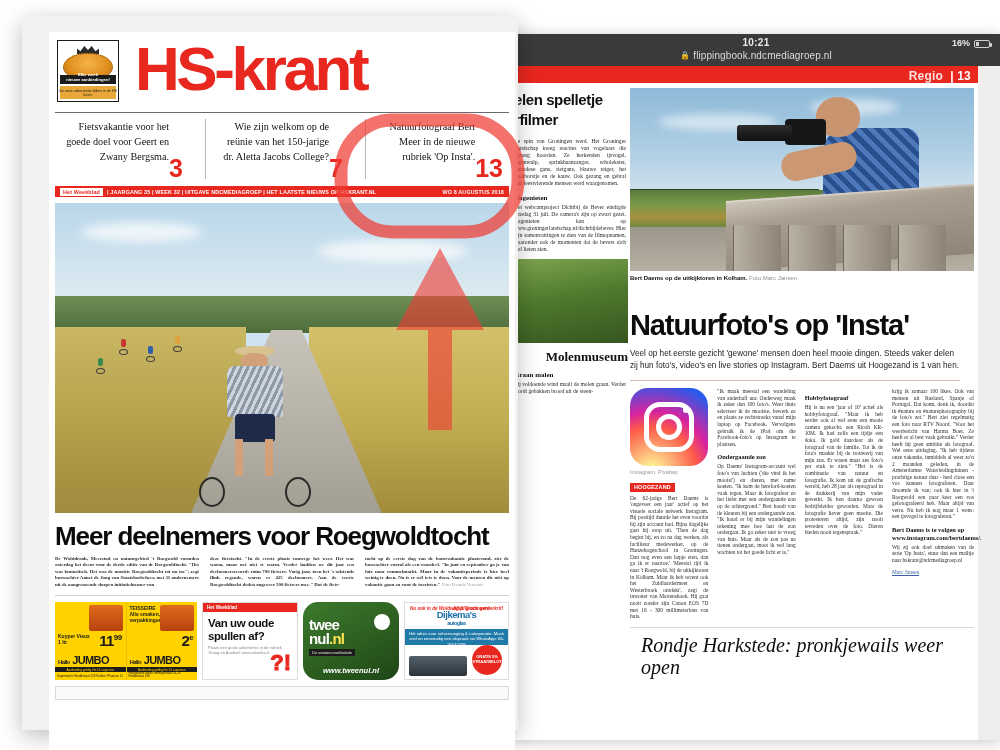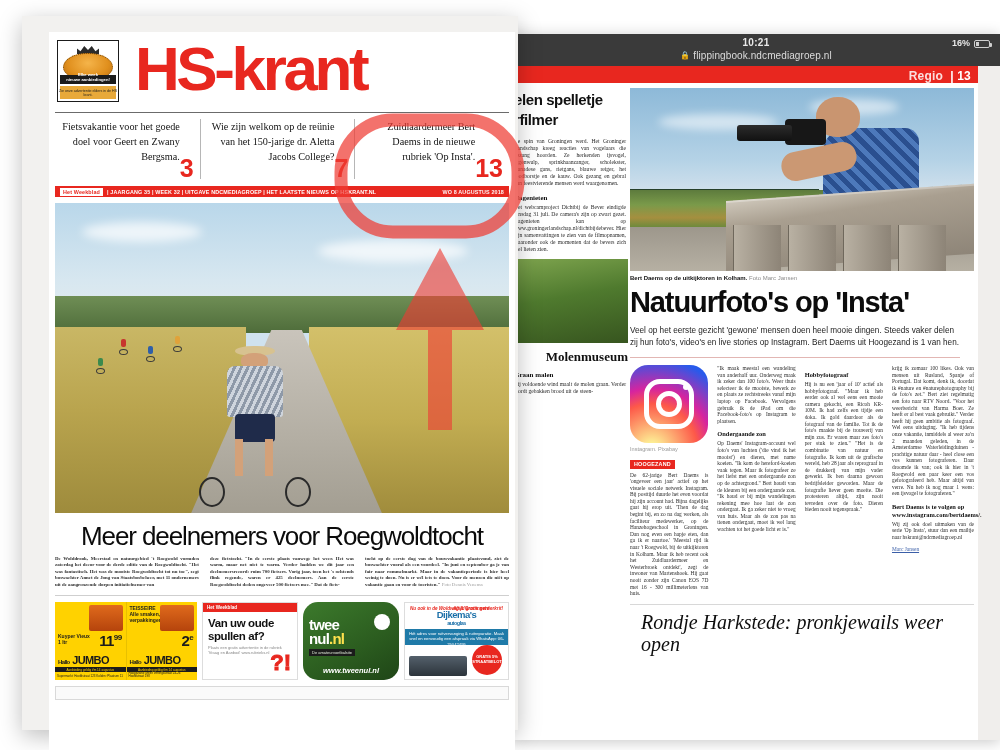--- a/index.html
+++ b/index.html
@@ -115,21 +115,21 @@
     background:linear-gradient(180deg,#2c2c2c,#111); border-radius:3px; }
   .r-caption {
     font-family:"Liberation Sans", sans-serif; font-size:6px; line-height:9px;
     padding:3px 0 0 0; color:#111; font-weight:bold;
   }
   .r-caption span.credit{ font-weight:normal; color:#8d8d8d; }
 
   .r-headline {
     font-family:"Liberation Sans", sans-serif;
     font-weight:bold; font-size:29px; line-height:31px; letter-spacing:-1.1px;
-    color:#0c0c0c; margin-top:4px;
+    color:#0c0c0c; margin-top:27px;
   }
   .r-standfirst {
     font-family:"Liberation Sans", sans-serif;
     font-size:8.2px; line-height:12px; color:#1d1d1d; margin-top:7px; width:330px;
   }
   .r-rule{ height:1px; background:#e2b6b3; margin:8px 0 7px 0; width:330px; }
 
   .r-cols{ display:flex; gap:9px; width:344px; }
   .r-col{ width:80px; }
   .r-col.wide{ width:82px; }
@@ -224,21 +224,21 @@
   .mast-promo .l3{ top:46px; font-size:8px; }
   .mast-promo .dot{ position:absolute; left:5px; top:45px; width:9px; height:9px;
     border-radius:50%; background:#e8271f; border:1px solid #fff; }
   .mast-promo .foot{ position:absolute; left:0; right:0; bottom:2px; text-align:center;
     font-size:3.4px; color:#ffd9d9; }
   .mast-rule{ height:1px; background:#6b6b6b; margin:2px 6px 0 6px; }
 
   
   .teasers{ display:flex; margin:6px 6px 0 6px; height:60px; }
   .teaser{ flex:1; display:flex; align-items:flex-start; position:relative; padding-right:6px; }
-  .teaser + .teaser{ border-left:1px solid #b6b6b6; padding-left:9px; }
+  .teaser + .teaser{ border-left:1px solid #b6b6b6; padding-left:9px;margin-left:16px; }
   .teaser-txt{
     font-family:"Liberation Serif", serif; font-size:10.2px; line-height:15px;
     color:#121212; flex:1;text-align:right;
   }
   .teaser-num{
     font-family:"Liberation Sans", sans-serif; font-weight:bold;
     font-size:25px; line-height:25px; color:#e8271f; align-self:flex-end;
     margin-bottom:-2px;
   }
   .infobar{
@@ -281,22 +281,22 @@
     border-radius:8px 8px 3px 3px; }
   .hero .rider .short{ position:absolute; left:30%; top:44%; width:40%; height:18%;
     background:#1f2b4a; border-radius:4px; }
   .hero .rider .leg{ position:absolute; top:60%; width:8%; height:24%; background:#d3a179; }
   .hero .rider .wheel{ position:absolute; width:26%; height:0; padding-bottom:26%;
     border:2px solid #2a2a2a; border-radius:50%; bottom:-4%; }
 
   
   .art-head{
     margin:9px 6px 0 6px;
-    font-family:"Liberation Sans", sans-serif; font-weight:normal;
-    font-size:26px; line-height:28px; letter-spacing:-1.1px; color:#0b0b0b;text-align:center;
+    font-family:"Liberation Sans", sans-serif; font-weight:bold;
+    font-size:26px; line-height:28px; letter-spacing:-1.1px; color:#0b0b0b;
   }
   .art-cols{ display:flex; gap:11px; margin:6px 6px 0 6px; }
   .art-col{ flex:1; font-family:"Liberation Serif", serif;
     font-weight:bold; font-size:4.9px; line-height:6.4px; color:#2e2e2e; text-align:justify; }
   .art-col .credit{ color:#9d9d9d; font-weight:normal; }
   .art-rule{ height:1px; background:#cfcfcf; margin:7px 6px 0 6px; }
 
   
   .ads{ display:flex; gap:5px; margin:6px 6px 0 6px; height:78px; }
   .ad{ position:relative; overflow:hidden; }
@@ -500,21 +500,21 @@
       <div class="teasers">
         <div class="teaser">
           <div class="teaser-txt">Fietsvakantie voor het goede doel voor Geert en Zwany Bergsma.</div>
           <div class="teaser-num">3</div>
         </div>
         <div class="teaser">
           <div class="teaser-txt">Wie zijn welkom op de reünie van het 150-jarige dr. Aletta Jacobs College?</div>
           <div class="teaser-num">7</div>
         </div>
         <div class="teaser">
-          <div class="teaser-txt">Zuidlaardermeer Bert Daems in de nieuwe rubriek 'Op Insta'.</div>
+          <div class="teaser-txt">Natuurfotograaf Bert Meer in de nieuwe rubriek 'Op Insta'.</div>
           <div class="teaser-num">13</div>
         </div>
       </div>
 
       <div class="infobar">
         <div class="left">
           <b>Het Weekblad</b><span>| JAARGANG 35 | WEEK 32 | UITGAVE NDCMEDIAGROEP | HET LAATSTE NIEUWS OP HSKRANT.NL</span>
         </div>
         <div class="right">WO 8 AUGUSTUS 2018</div>
       </div>

